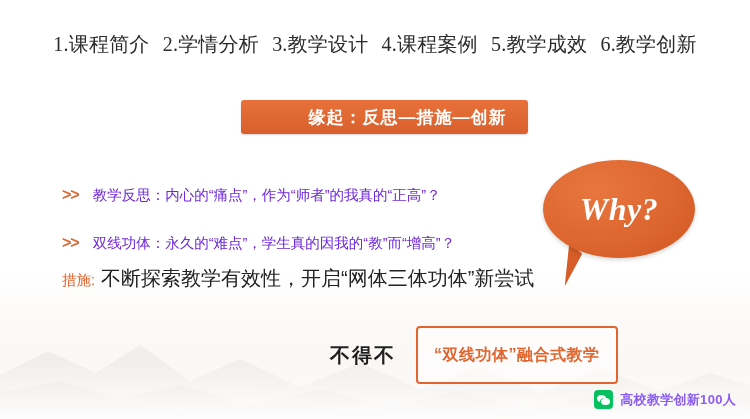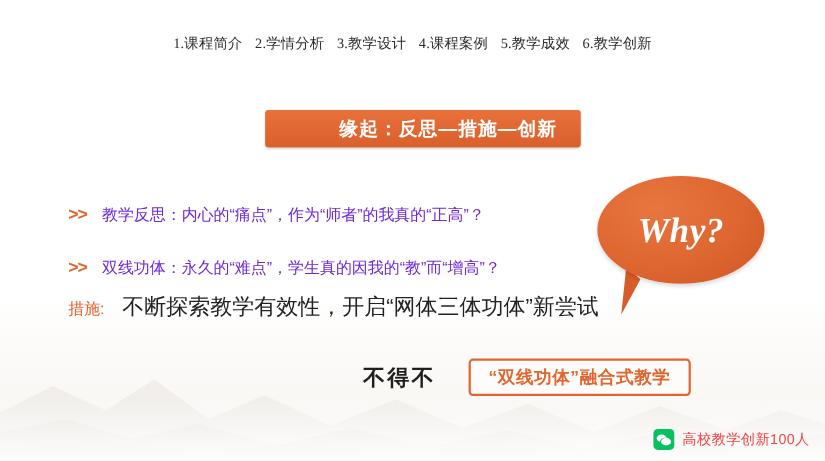--- a/index.html
+++ b/index.html
@@ -46,21 +46,21 @@
     background: linear-gradient(to bottom, rgba(255,255,255,0) 0%, rgba(255,255,255,0.75) 70%, rgba(255,255,255,0.95) 100%);
   }
 
   
   .nav-line {
     position: absolute;
     top: 31px;
     left: 0;
     width: 750px;
     text-align: center;
-    font-size: 13px;
+    font-size: 20px;
     color: #2b2b2b;
     letter-spacing: 0.2px;
     white-space: nowrap;
     font-family: "Liberation Serif", serif;
   }
   .nav-item {
     display: inline-block;
     margin: 0 4px;
   }
   .nav-item .num {
@@ -133,21 +133,21 @@
     position: absolute;
     left: 62px;
     top: 265px;
     display: flex;
     align-items: baseline;
     white-space: nowrap;
   }
   .measure-label {
     color: #e0652e;
     font-size: 14.5px;
-    margin-right: 16px;
+    margin-right: 6px;
   }
   .measure-text {
     color: #222222;
     font-size: 20px;
   }
 
   
   .bubble {
     position: absolute;
     left: 543px;
@@ -196,27 +196,26 @@
     color: #1f1f1f;
     font-size: 20px;
     font-family: "Liberation Serif", serif;
     margin-right: 20px;
     letter-spacing: 2px;
     font-weight: bold;
   }
   .bottom-pill {
     position: relative;
     height: 30px;
-    padding: 0 16px;
+    padding: 12px 16px;
     display: flex;
     align-items: center;
     border: 2px solid #e0652e;
     border-radius: 4px;
     background: rgba(255,255,255,0.55);
-    margin-left: 10px;
   }
   .bottom-pill-text {
     color: #e0652e;
     font-size: 16px;
     font-weight: bold;
     letter-spacing: 0.5px;
   }
 
   
   .watermark {
@@ -250,24 +249,25 @@
     position: absolute;
     left: 7px;
     top: 8px;
     width: 9px;
     height: 7px;
     border-radius: 50%;
     background: #ffffff;
     box-shadow: -1px 0 0 0 #07c160;
   }
   .wm-text {
-    color: #ef4444;
+    color: #8b5cf6;
     font-size: 13px;
     font-family: "Liberation Sans", sans-serif;
     letter-spacing: 0.3px;
+    font-weight: bold;
   }
 </style>
 </head>
 <body>
 
 <div id="slide">
 
   <div class="bg-wash"></div>
 
   <svg class="bg-mountain" viewBox="0 0 750 130" preserveAspectRatio="none">

